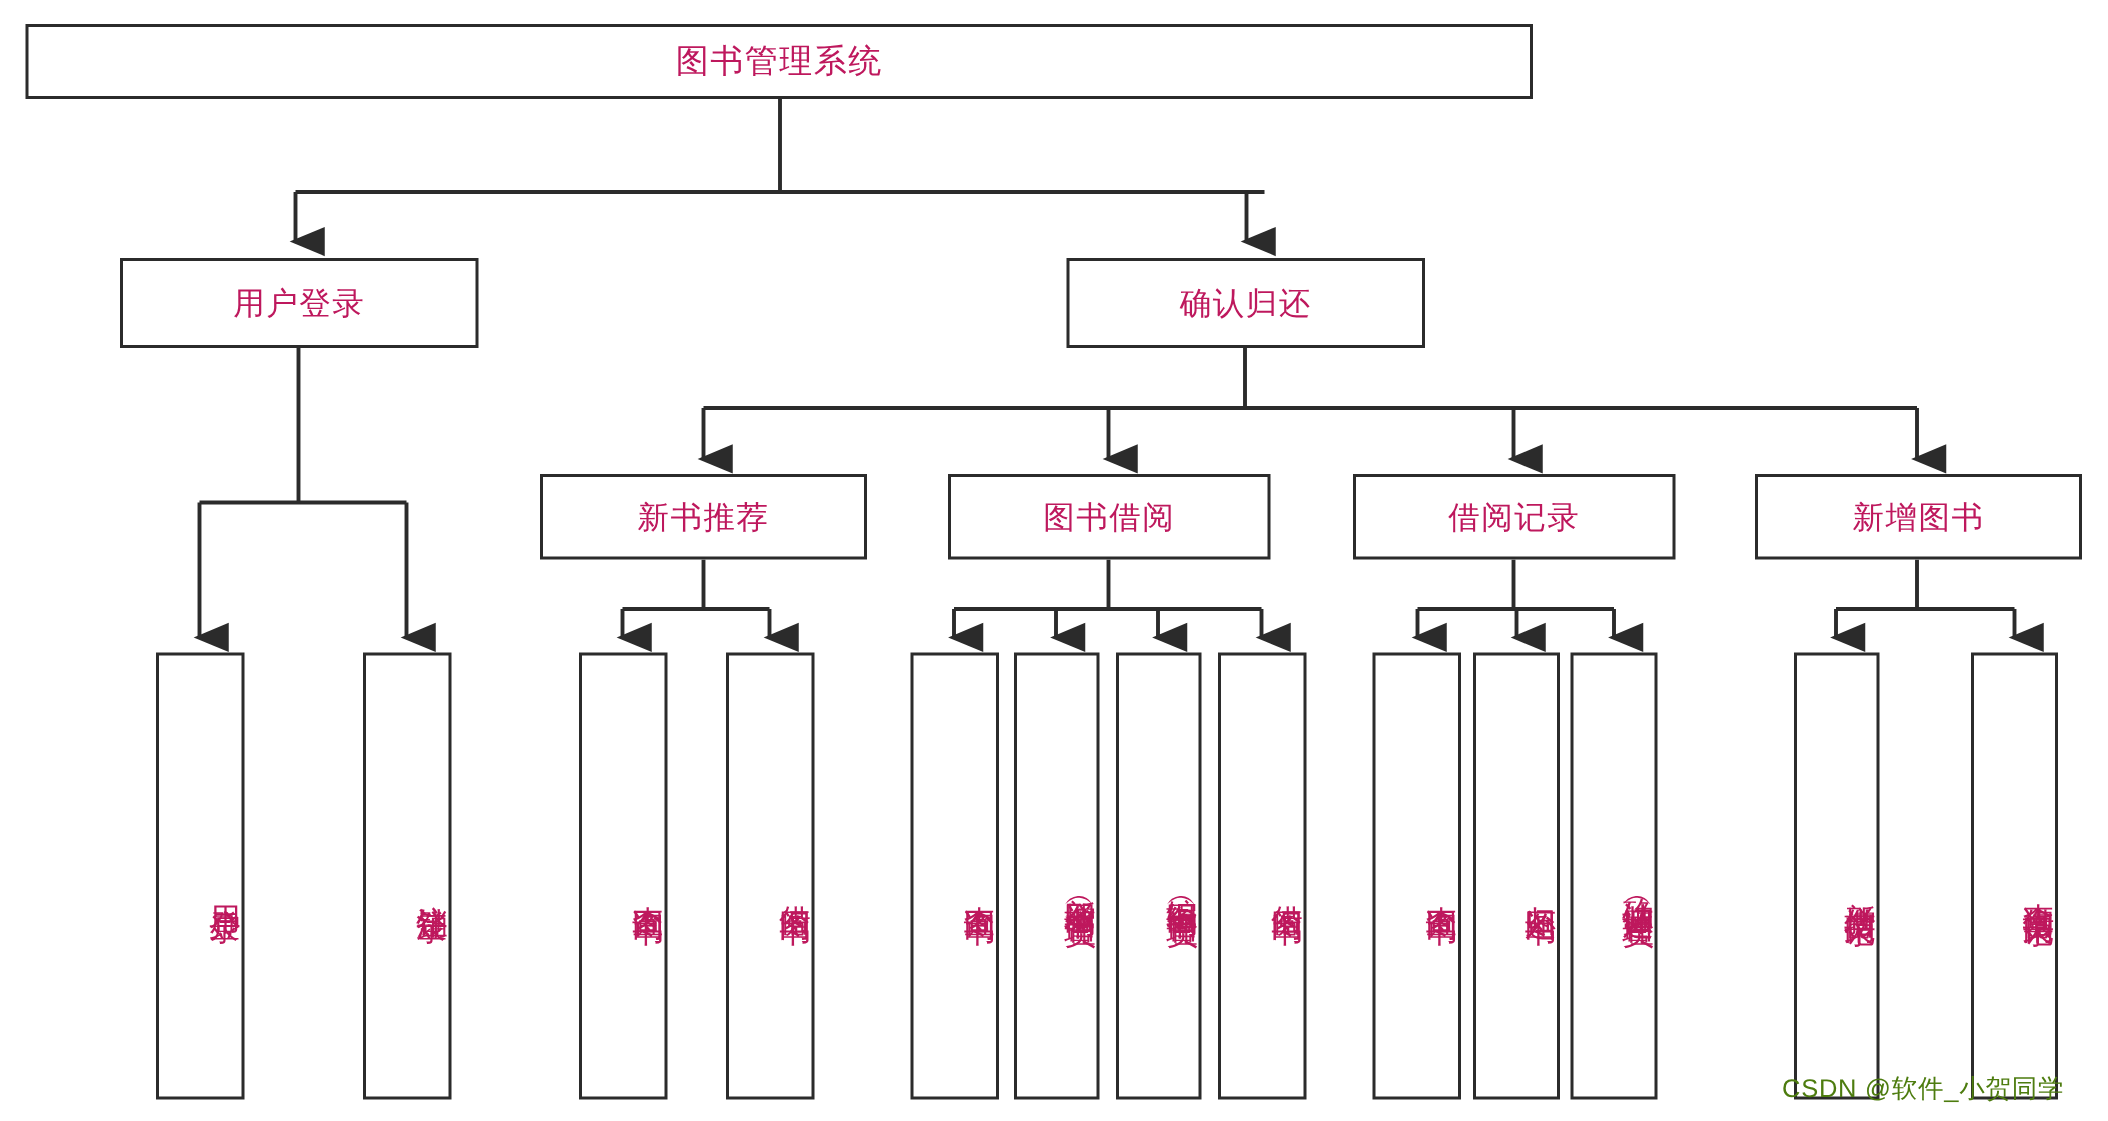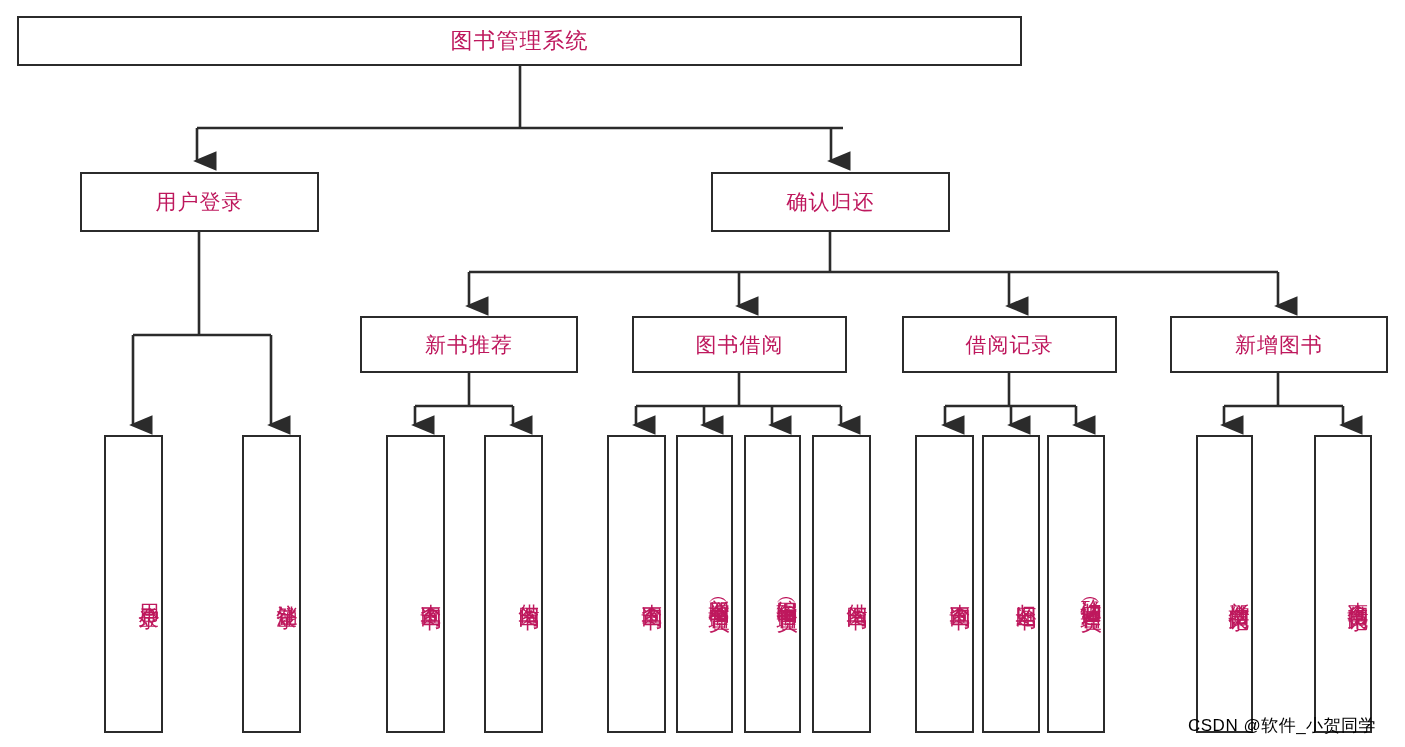--- a/index.html
+++ b/index.html
@@ -51,21 +51,21 @@
     padding-top: 14px;
     align-items: flex-start;
     justify-content: center;
     white-space: nowrap;
   }
   .watermark {
     position: absolute;
     left: 1188px;
     top: 714px;
     font-size: 17px;
-    color: #000000;
+    color: #4d7c0f;
     letter-spacing: 0.5px;
     white-space: nowrap;
     z-index: 3;
     font-family: "Liberation Sans", "DejaVu Sans", sans-serif;
   }
 </style>
 </head>
 <body>
 
 <div id="diagram">

